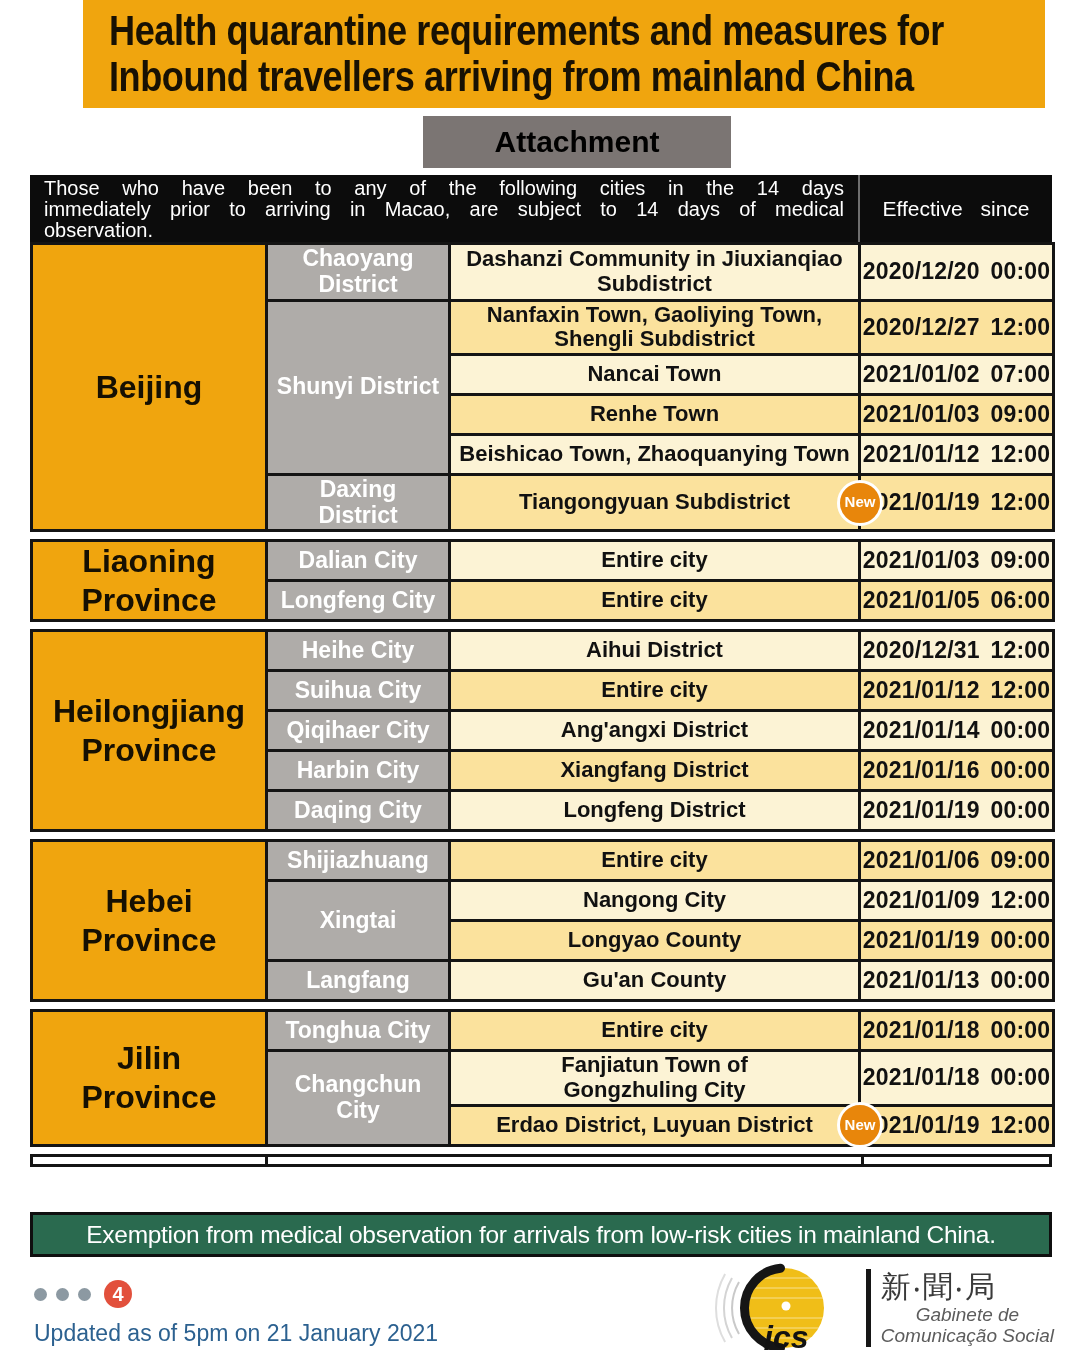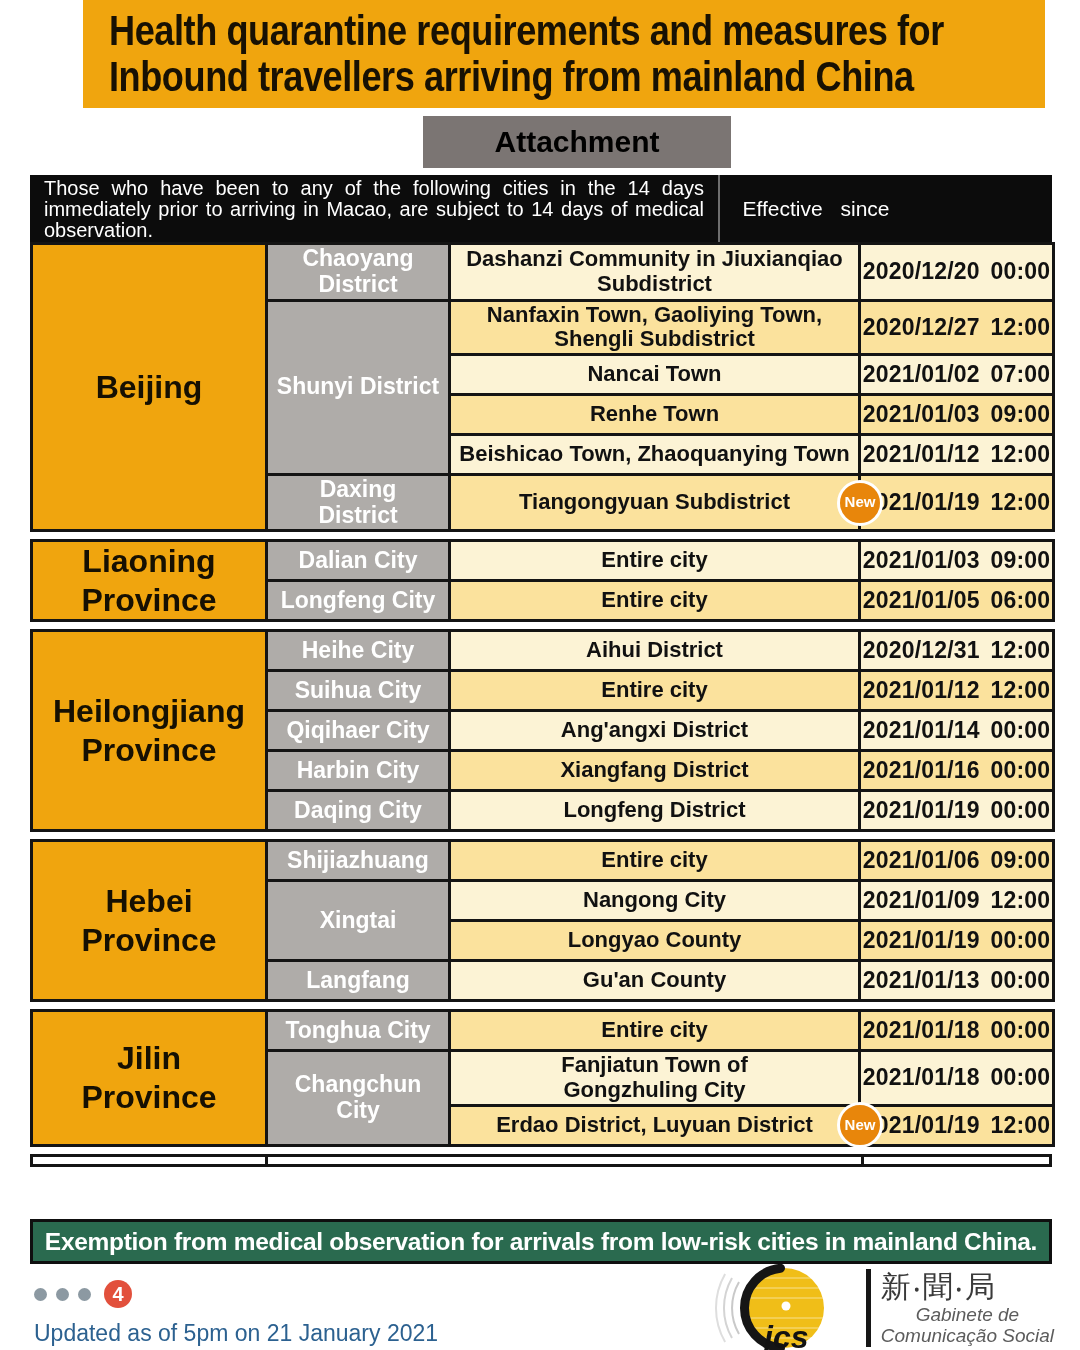--- a/index.html
+++ b/index.html
@@ -18,21 +18,21 @@
   .banner-line{font-size:42px; font-weight:bold; color:#181103; line-height:46px;
                letter-spacing:-0.5px; transform:scaleX(0.86); transform-origin:0 50%; white-space:nowrap;}
 
   
   .attachment{position:absolute; left:423px; top:116px; width:308px; height:52px; background:var(--attachment);
               color:#000000; font-size:30px; font-weight:bold; display:flex; align-items:center; justify-content:center;}
 
   
   .table-area{position:absolute; left:30px; top:175px; width:1022px;}
   .thead{display:flex; background:#0C0C0C; color:#fff; height:67px; align-items:stretch;}
-  .thead .desc{width:688px; padding:3px 14px 0 14px; font-size:20px; line-height:21px;
+  .thead .desc{width:828px; padding:3px 14px 0 14px; font-size:20px; line-height:21px;
                text-align:justify; text-align-last:justify; white-space:pre-line; overflow:hidden;}
   .thead .eff{width:194px; border-left:2px solid #6e6e6e; display:flex; align-items:center;
               justify-content:center; font-size:21px; word-spacing:12px;}
 
   table.sec{border-collapse:collapse; width:1022px; table-layout:fixed; margin-top:7px; background:#fff;}
   #sections table.sec:first-child{margin-top:0;}
   .sec td{border:3px solid var(--ink); vertical-align:middle;}
   .sec tr{height:40px;}
   col.c-prov{width:235px;} col.c-city{width:183px;} col.c-area{width:410px;} col.c-date{width:194px;}
   td.prov{background:var(--orange); color:#161002; font-weight:bold; font-size:32px;
@@ -50,22 +50,22 @@
              border:3px solid #fff; color:#fff; font-size:15px; font-weight:bold;
              display:flex; align-items:center; justify-content:center; z-index:3;}
 
   .sliver{display:flex; height:13px; border:3px solid var(--ink); margin-top:7px; background:#fff;}
   .sliver .s1{width:235px; border-right:3px solid var(--ink);}
   .sliver .s2{width:596px; border-right:3px solid var(--ink);}
   .sliver .s3{flex:1;}
 
   
   .exemption{position:absolute; left:30px; top:1212px; width:1022px; height:45px; background:var(--green);
-             border:3px solid #0f0f0f; color:#fff; font-weight:bold; font-size:24.5px; letter-spacing:-0.3px;
-             display:flex; align-items:center; justify-content:center; white-space:nowrap;margin-top:7px;}
+             border:3px solid #0f0f0f; color:#fff; font-weight:normal; font-size:24.5px; letter-spacing:-0.3px;
+             display:flex; align-items:center; justify-content:center; white-space:nowrap;}
 
   
   .footer{position:absolute; left:0; top:1262px; width:1080px; padding:0 26px 0 34px;
           display:flex; justify-content:space-between; align-items:flex-start;}
   .footer-left{padding-top:18px;}
   .pager{display:flex; align-items:center; gap:9px;}
   .dot{width:13px; height:13px; border-radius:50%; background:var(--dot);}
   .page-badge{width:28px; height:28px; border-radius:50%; background:var(--page-badge); color:#fff;
               font-size:20px; font-weight:bold; display:flex; align-items:center; justify-content:center; margin-left:4px;}
   .updated{margin-top:12px; font-size:23px; color:var(--blue);}

